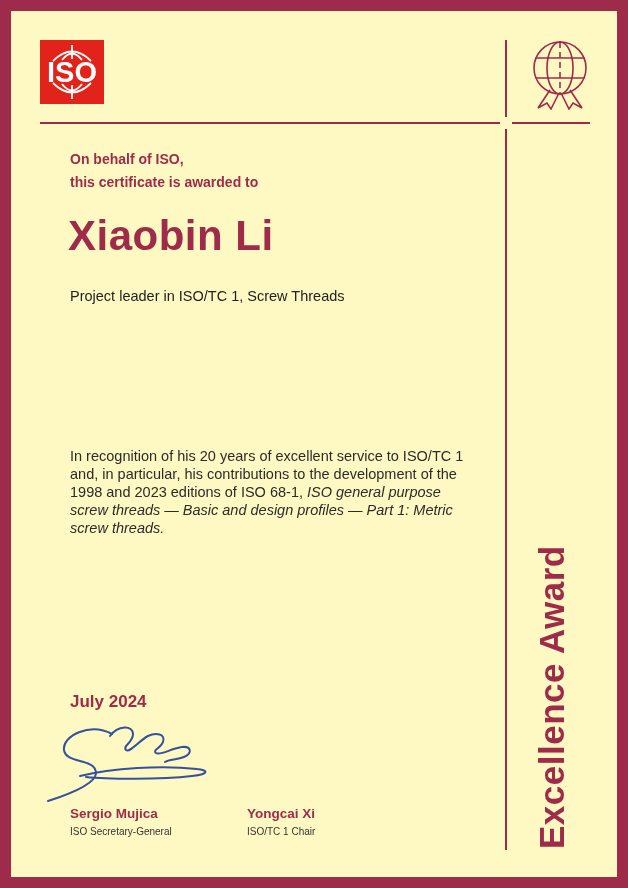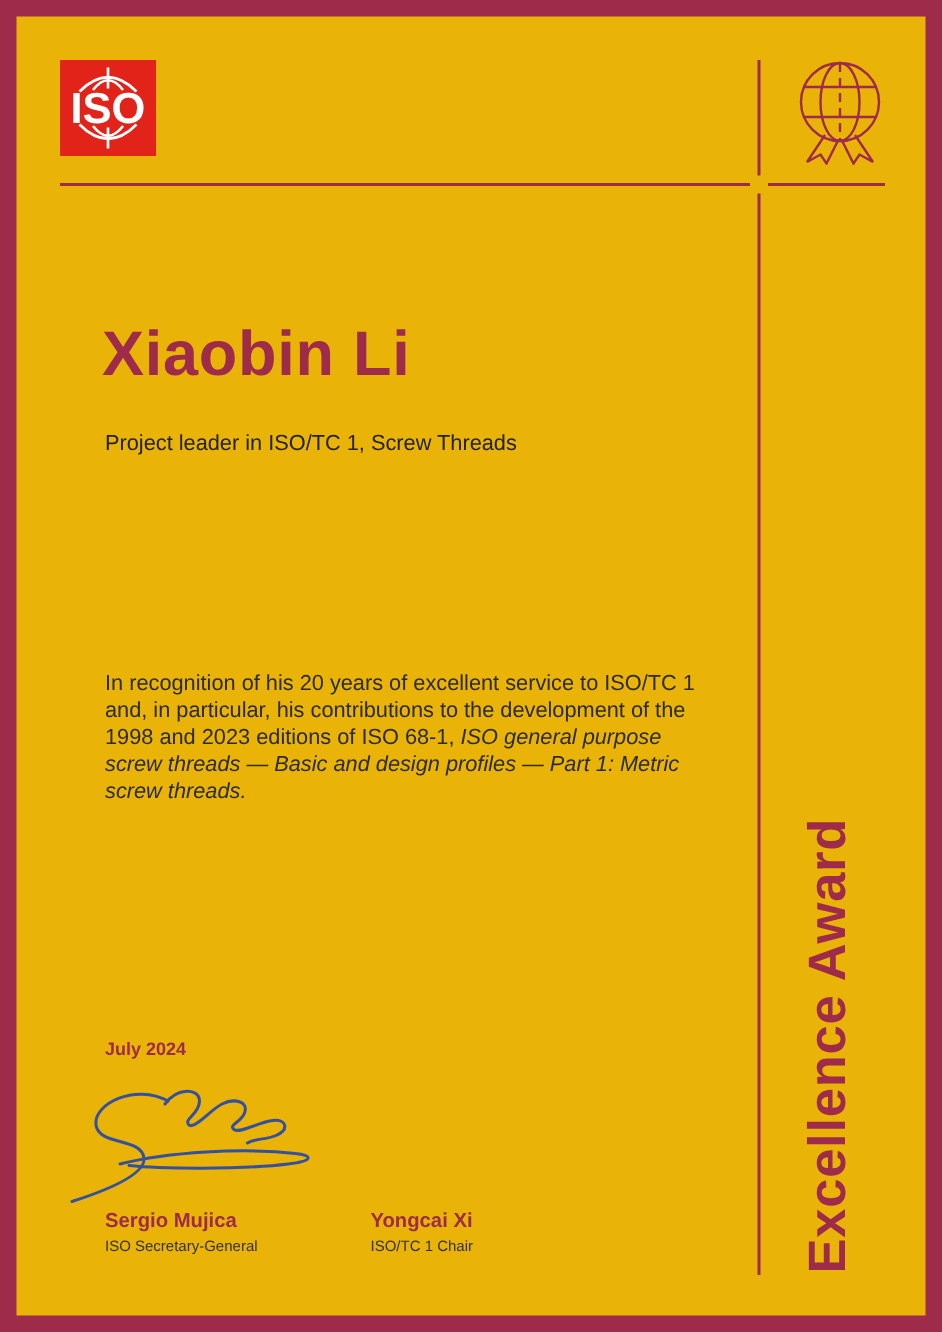--- a/index.html
+++ b/index.html
@@ -2,21 +2,21 @@
 <html><head>
 <meta charset="utf-8">
 <style>
   * { margin:0; padding:0; box-sizing:border-box; }
   html,body { background:#ffffff; }
   body { font-family:"Liberation Sans", sans-serif; }
 
   .page {
     position:relative;
     width:628px; height:888px;
-    background:#eab308;
+    background:#fef9c3;
     overflow:hidden;
   }
   .outer-border {
     position:absolute; inset:0;
     border:11px solid #9e2b4a;
     pointer-events:none;
   }
   .top-edge {
     position:absolute; top:0; left:0; right:0; height:3px;
     background:#3c363a;
@@ -55,21 +55,21 @@
 
   .award-vertical {
     position:absolute; left:532px; top:529px; height:320px; width:46px;
     writing-mode:vertical-rl; transform:rotate(180deg);
     color:#9e2b4a; font-size:35px; font-weight:bold; letter-spacing:0.5px;
     white-space:nowrap; text-align:left;
   }
 
   .date-line {
     position:absolute; left:70px; top:692px;
-    color:#9e2b4a; font-size:12px; font-weight:bold;
+    color:#9e2b4a; font-size:17px; font-weight:bold;
   }
   .signature { position:absolute; left:42px; top:720px; width:178px; height:84px; }
 
   .signatory { position:absolute; top:806px; }
   .signatory.col1 { left:70px; }
   .signatory.col2 { left:247px; }
   .signatory .sig-name { color:#9e2b4a; font-size:13.5px; font-weight:bold; margin-bottom:5px; }
   .signatory .sig-title { color:#333333; font-size:10px; }
 </style>
 </head>
@@ -106,20 +106,24 @@
         <path d="M44 52 L56 70 L47 65 L43 71 L35 55"></path>
       </g>
     </svg>
   </div>
 
   <div class="rule h-rule-left"></div>
   <div class="rule h-rule-right"></div>
   <div class="rule v-rule-top"></div>
   <div class="rule v-rule-bottom"></div>
 
+  <div class="intro">
+    <div>On behalf of ISO,</div>
+    <div>this certificate is awarded to</div>
+  </div>
 
   <div class="recipient-name">Xiaobin Li</div>
   <div class="recipient-role">Project leader in ISO/TC 1, Screw Threads</div>
 
   <div class="citation">
     <span>In recognition of his 20 years of excellent service to ISO/TC 1 and, in particular, his contributions to the development of the 1998 and 2023 editions of ISO 68-1,</span>
     <i>ISO general purpose screw threads — Basic and design profiles — Part 1: Metric screw threads.</i>
   </div>
 
   <div class="award-vertical">Excellence Award</div>

